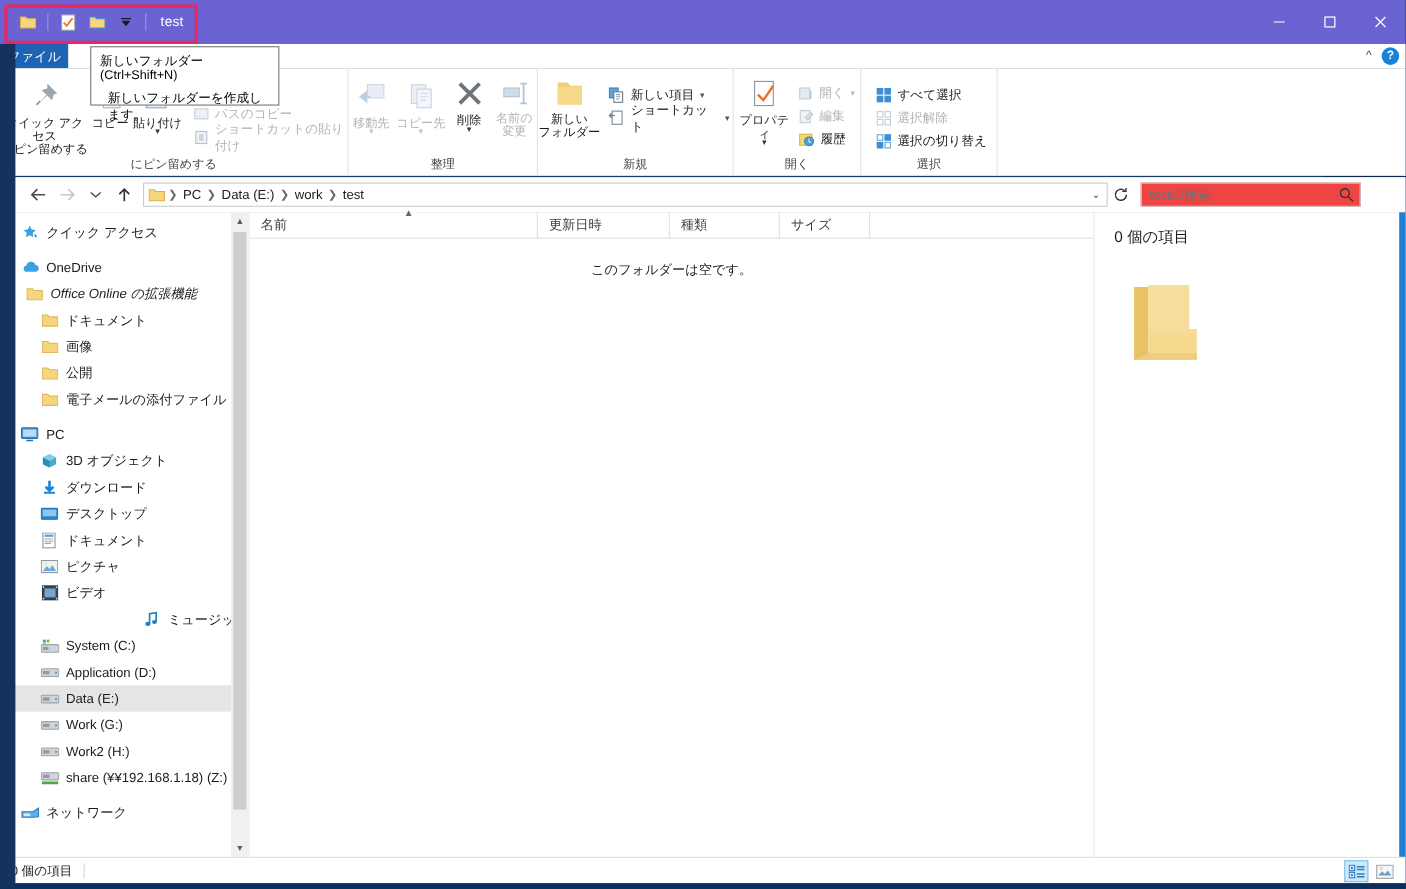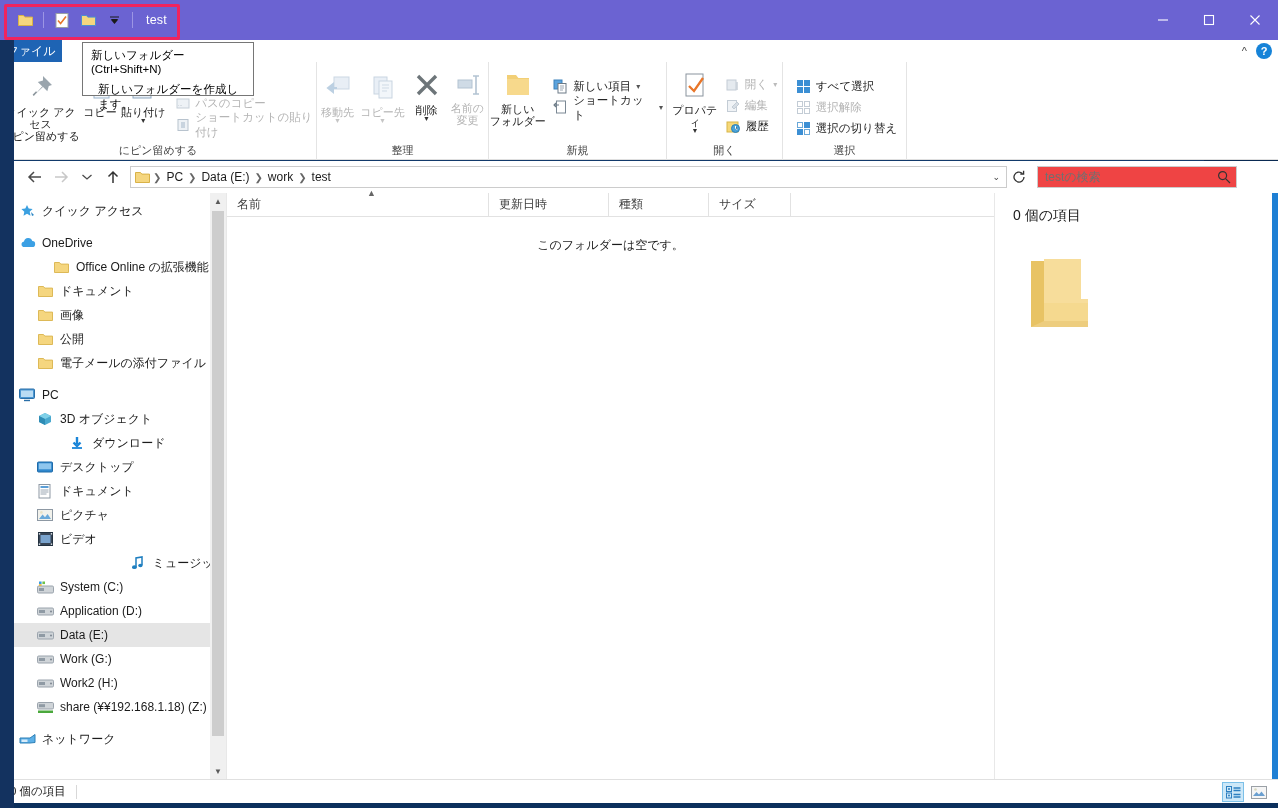--- a/index.html
+++ b/index.html
@@ -640,21 +640,21 @@
           </div>
           <div style="height: 8px;"></div>
           <div class="nav-item" style="padding-left: 18px;">
             <span class="nav-ico">
               <svg width="17" height="12" viewBox="0 0 17 12">
                 <path d="M4 10h9a3 3 0 0 0 .3-6A4.3 4.3 0 0 0 5 4.4 3 3 0 0 0 4 10z" fill="#3ca0e4"></path>
               </svg>
             </span>
             <span>OneDrive</span>
           </div>
-          <div class="nav-item" style="padding-left: 52px;">
+          <div class="nav-item" style="padding-left: 22px; font-style: italic;">
             <span class="nav-ico">
               <svg width="15" height="13" viewBox="0 0 15 13">
                 <path d="M0.5 1.5h5l1.3 1.6H14.5v8.4H0.5z" fill="#f5d67f" stroke="#ddb957"></path>
               </svg>
             </span>
             <span>Office Online の拡張機能</span>
           </div>
           <div class="nav-item" style="padding-left: 36px;">
             <span class="nav-ico">
               <svg width="15" height="13" viewBox="0 0 15 13">
@@ -701,21 +701,21 @@
           <div class="nav-item" style="padding-left: 36px;">
             <span class="nav-ico">
               <svg width="16" height="14" viewBox="0 0 16 14">
                 <path d="M8 1l6 3v6l-6 3-6-3V4z" fill="#4aa9cf"></path>
                 <path d="M8 1l6 3-6 3-6-3z" fill="#7fd0e8"></path>
                 <path d="M8 7v6l-6-3V4z" fill="#2e8cb5"></path>
               </svg>
             </span>
             <span>3D オブジェクト</span>
           </div>
-          <div class="nav-item" style="padding-left: 36px; margin-left: 32px;">
+          <div class="nav-item" style="padding-left: 36px;">
             <span class="nav-ico">
               <svg width="14" height="14" viewBox="0 0 14 14">
                 <path d="M7 1v7M3.5 6.5L7 10l3.5-3.5" stroke="#1a85d8" stroke-width="2.4" fill="none"></path>
                 <path d="M2 12h10" stroke="#1a85d8" stroke-width="1.8"></path>
               </svg>
             </span>
             <span>ダウンロード</span>
           </div>
           <div class="nav-item" style="padding-left: 36px;">
             <span class="nav-ico">

